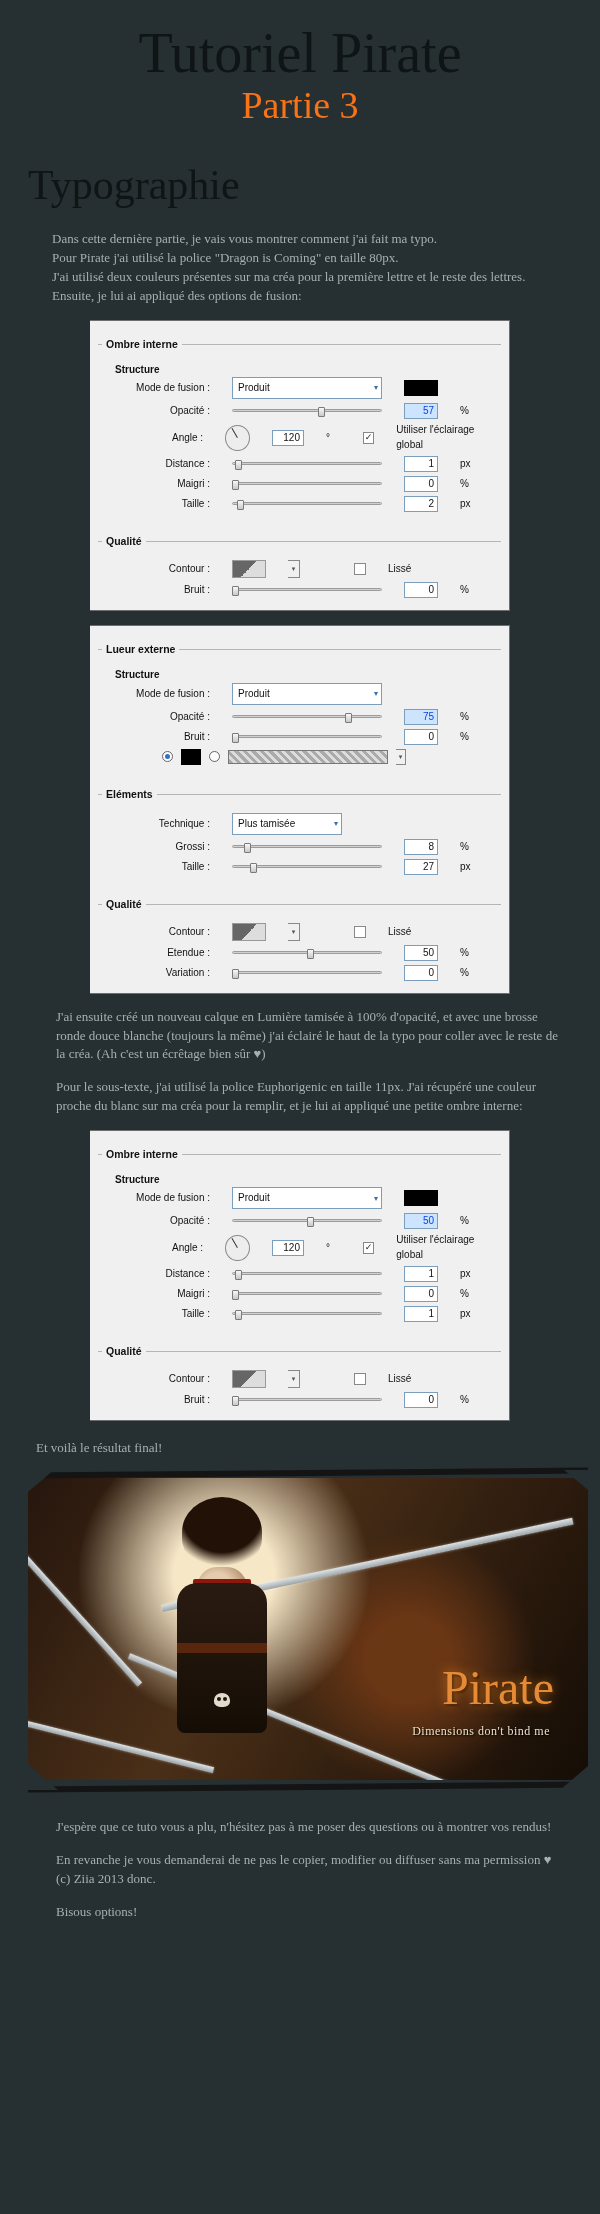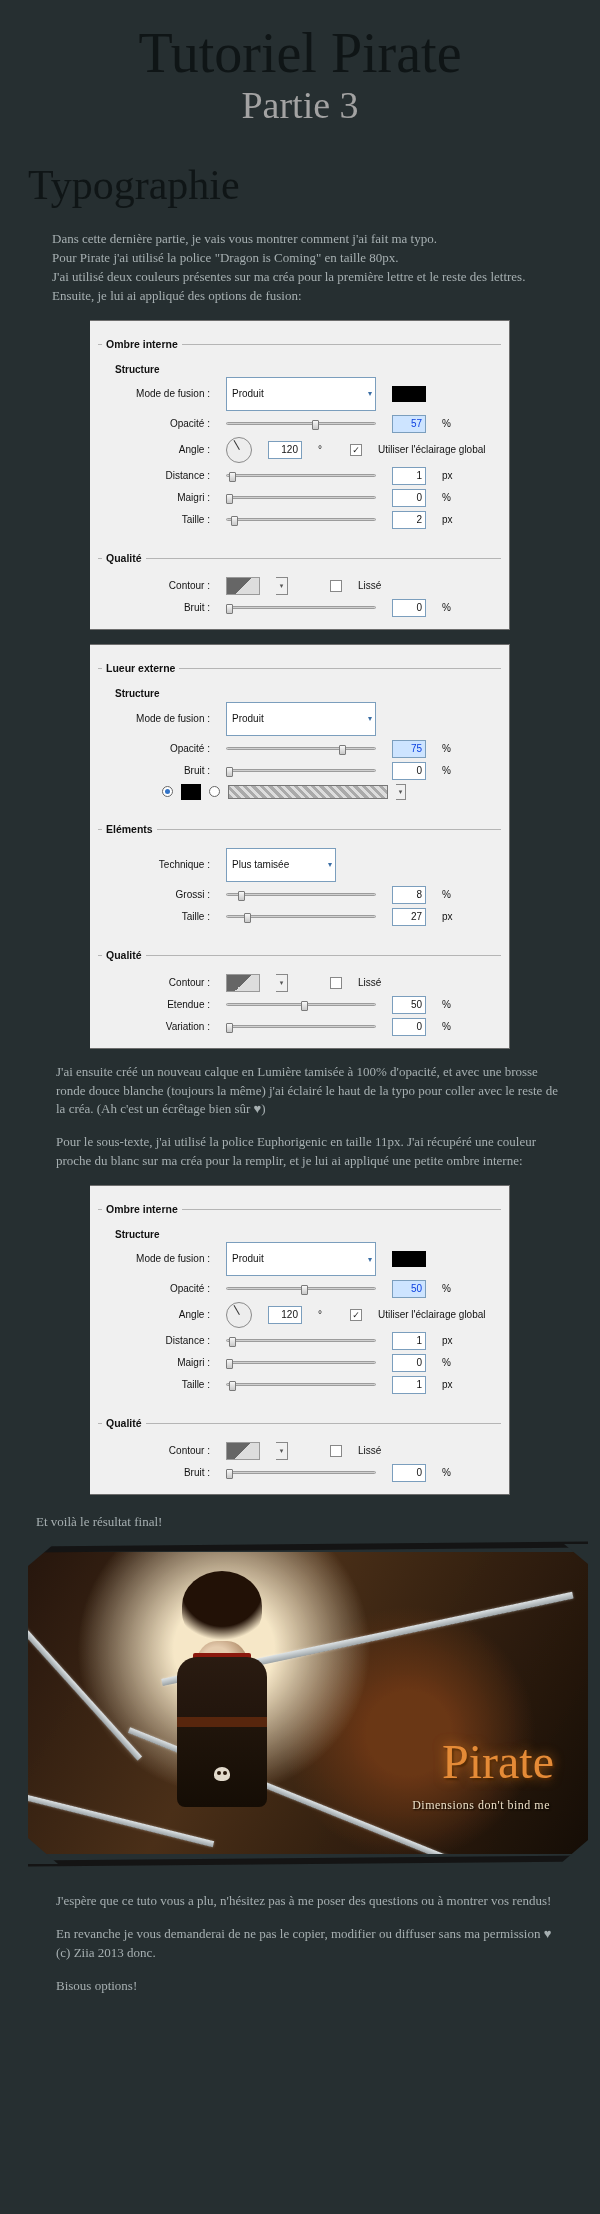--- a/index.html
+++ b/index.html
@@ -17,21 +17,21 @@
     font-family: 'Brush Script MT', cursive;
     font-size: 56px;
     color: #0f1516;
     text-align: center;
     margin: 10px 0 0 0;
     line-height: 0.9;
   }
   .subtitle-hdr {
     font-family: 'Brush Script MT', cursive;
     font-size: 38px;
-    color: #a3a3a3;
+    color: #f97316;
     text-align: center;
     margin: 0 0 22px 0;
   }
   .section-title {
     font-family: 'Brush Script MT', cursive;
     font-size: 42px;
     color: #0f1516;
     margin: 10px 0 14px 0;
   }
   .para { margin: 0 0 14px 0; padding: 0 4px 0 24px; }
@@ -74,30 +74,30 @@
     font-weight: bold;
     font-size: 10px;
     background: #f0f0f0;
     display: inline-block;
     padding: 0 3px;
   }
   .ps-body { padding: 14px 12px 8px 12px; }
   .ps-row {
     display: flex;
     align-items: center;
-    gap: 16px;
+    gap: 22px;
     margin: 4px 0;
   }
   .ps-label {
     width: 108px;
     text-align: right;
     font-size: 10px;
   }
   .ps-dropdown {
-    height: 34px;
+    height: 22px;
     border: 1px solid #7b9ebd;
     background: #fff;
     display: flex;
     align-items: center;
     justify-content: space-between;
     padding: 0 3px 0 5px;
     font-size: 10px;
     min-width: 100px;
     text-align: right;
   }
@@ -131,21 +131,21 @@
     background: linear-gradient(#f8f8f8,#c8c8c8);
     border: 1px solid #7a7a7a;
     border-radius: 1px;
   }
   .num-box {
     width: 34px; height: 16px;
     border: 1px solid #7b9ebd;
     background: #fff;
     font-size: 10px;
     display: flex; align-items: center; justify-content: flex-end;
-    padding: 8px 3px;
+    padding: 0 3px;
     color: #0a3fe0;
   }
   .num-box.selected { background: #cde4ff; }
   .unit { font-size: 10px; width: 16px; }
   .angle-dial {
     width: 26px; height: 26px;
     border: 1px solid #8a8a8a;
     border-radius: 50%;
     background: #ededed;
     position: relative;

